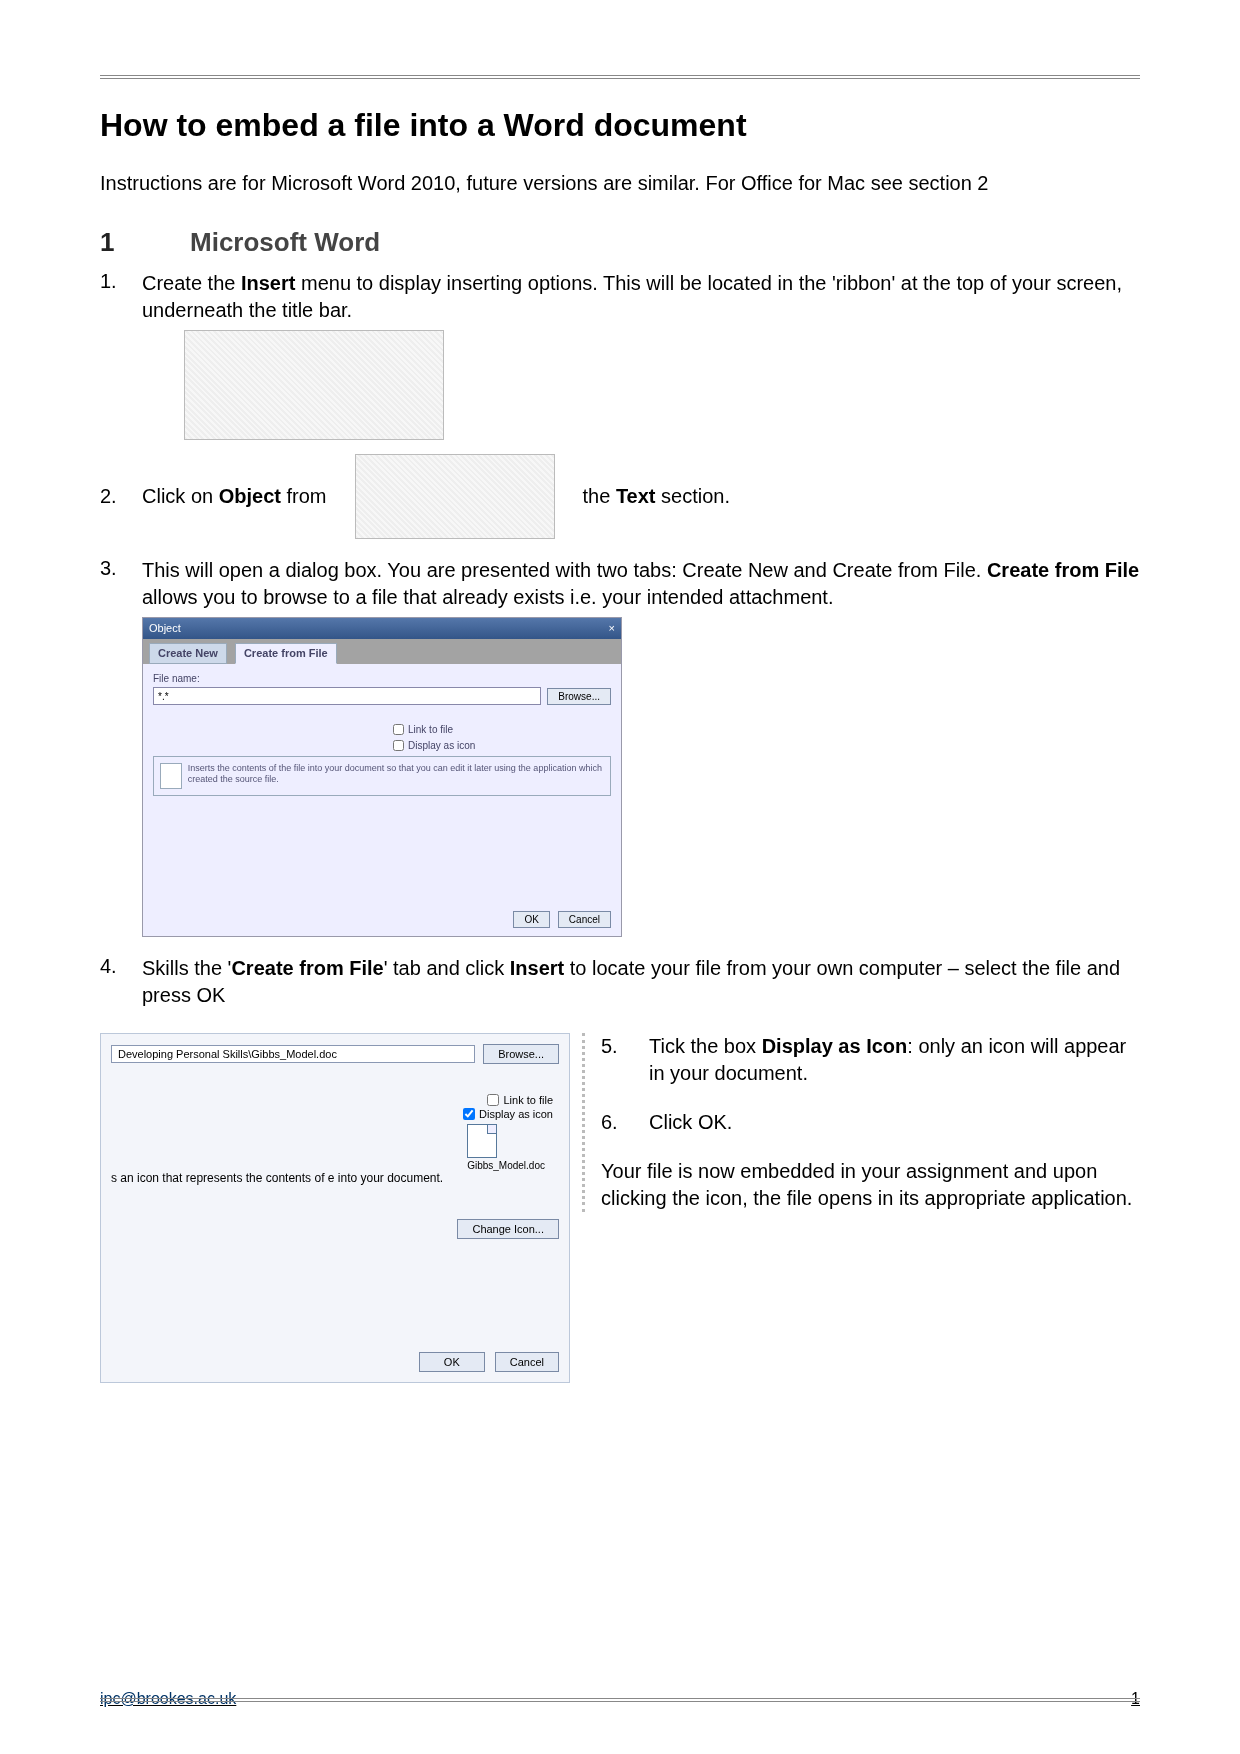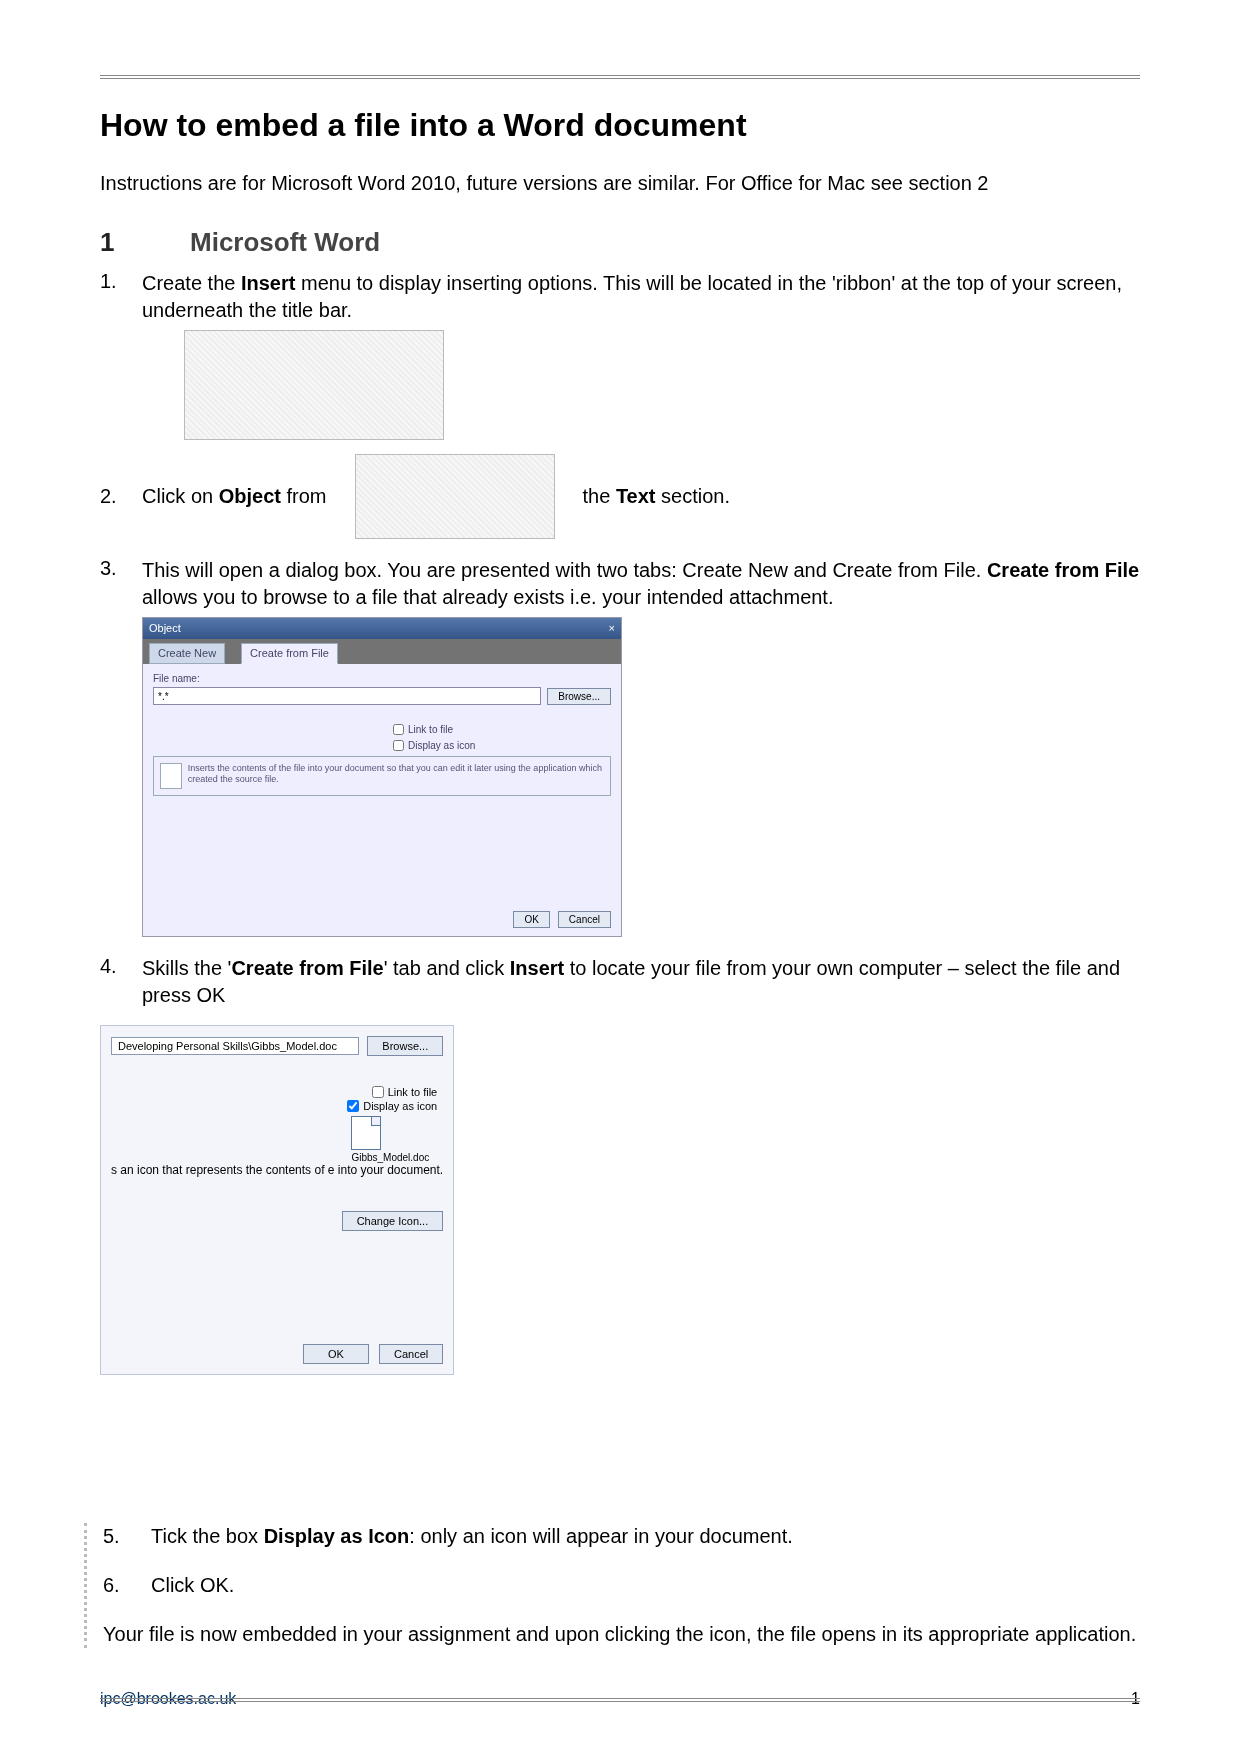--- a/index.html
+++ b/index.html
@@ -29,35 +29,35 @@
       border: 1px solid #bbb;
       margin-top: 6px;
     }
     .sp1 { width: 260px; height: 110px; margin-left: 42px; }
     .sp2 { width: 200px; height: 85px; display:inline-block; vertical-align:middle; margin:0 8px; }
     .object-dialog {
       width: 480px; height: 320px; margin-left: 0; margin-top:6px;
       background:#eef; border:1px solid #99a; font-size:11px; color:#446; position:relative;
     }
     .od-title { background:linear-gradient(#57a,#358); color:#fff; padding:3px 6px; display:flex; justify-content:space-between; }
-    .od-tabs { display:flex; gap:16px; padding:4px 6px 0 6px; background:#737373; }
+    .od-tabs { display:flex; gap:8px; padding:4px 6px 0 6px; background:#a3a3a3;font-weight:bold; }
     .od-tab { background:#cdd9ea; border:1px solid #9ab; padding:2px 8px; font-size:11px; }
     .od-tab.active { background:#eef; border-bottom:1px solid #eef; }
     .od-body { padding:8px 10px; }
     .od-row { display:flex; align-items:center; gap:6px; margin-bottom:6px; }
     .od-input { flex:1; height:18px; border:1px solid #88a; background:#fff; padding:0 4px; font-size:10px; }
     .od-btn { background:#e4eaf4; border:1px solid #7a8aa5; padding:2px 10px; font-size:10px; }
     .od-checks { margin: 18px 0 0 240px; display:flex; flex-direction:column; gap:2px; }
     .od-check { display:flex; align-items:center; gap:4px; font-size:10px; }
     .od-check input { width:11px; height:11px; }
     .od-result { border:1px solid #9ab; margin-top:4px; padding:6px; display:flex; gap:6px; align-items:flex-start; }
     .od-result-icon { width:26px; height:26px; background:#fff; border:1px solid #9ab; }
     .od-result-text { font-size:9px; line-height:1.2; color:#557; }
     .od-footer { position:absolute; bottom:8px; right:10px; display:flex; gap:8px; }
-    .row-4and5 { display:flex; gap:28px; align-items:flex-start; margin-top:16px;flex-direction:column; }
+    .row-4and5 { display:flex; gap:28px; align-items:flex-start; margin-top:24px; }
     .left-col { flex:0 0 470px; }
     .right-col { flex:1; font-size:20px; line-height:1.35; }
     .file-dialog {
       background:#f3f5fa; border:1px solid #bcc8da; padding:10px; font-size:12px; position:relative; height:350px;
     }
     .fd-row { display:flex; align-items:center; gap:8px; margin-bottom:30px; }
     .fd-path { border:1px solid #8a98b3; background:#fff; padding:2px 6px; font-size:11px; flex:1; overflow:hidden; white-space:nowrap; }
     .fd-btn { background:#e4eaf4; border:1px solid #7a8aa5; padding:3px 14px; font-size:11px; }
     .fd-checks { display:flex; flex-direction:column; gap:2px; align-items:flex-end; margin-right:6px; }
     .fd-check { display:flex; align-items:center; gap:4px; font-size:11px; }
@@ -65,21 +65,21 @@
     .fd-iconwrap { display:flex; flex-direction:column; margin-top:4px; float:right; margin-right:14px;}
     .fd-icon { width:30px; height:34px; border:1px solid #56789b; background:#fff; position:relative; }
     .fd-icon::before { content:''; position:absolute; right:0; top:0; width:8px; height:8px; background:#eef; border-left:1px solid #56789b; border-bottom:1px solid #56789b;}
     .fd-icon-label { font-size:10px; margin-top:2px; }
     .fd-desc { font-size:12px; clear:both; margin-top:4px; }
     .fd-change { float:right; margin-top:34px; }
     .fd-footer { position:absolute; bottom:10px; right:10px; display:flex; gap:10px; }
     .right-col ol { list-style:none; margin-bottom:18px; }
     .right-col li { display:flex; margin-bottom:22px; }
     .right-col .num { width:48px; flex-shrink:0; }
-    .footer { position:absolute; bottom:46px; left:100px; right:100px; display:flex; justify-content:space-between; font-size:16px; }
+    .footer { position:absolute; bottom:46px; left:100px; right:100px; display:flex; justify-content:space-between; font-size:16px;text-decoration:underline; }
     .footer a { color:#003366; }
     .vsep { border-left:3px dotted #bbb; margin-left:-16px; padding-left:16px;}
   </style>
 </head>
 <body>
 
 <div class="rule"></div>
 
 <h1 class="title">How to embed a file into a Word document</h1>
 

